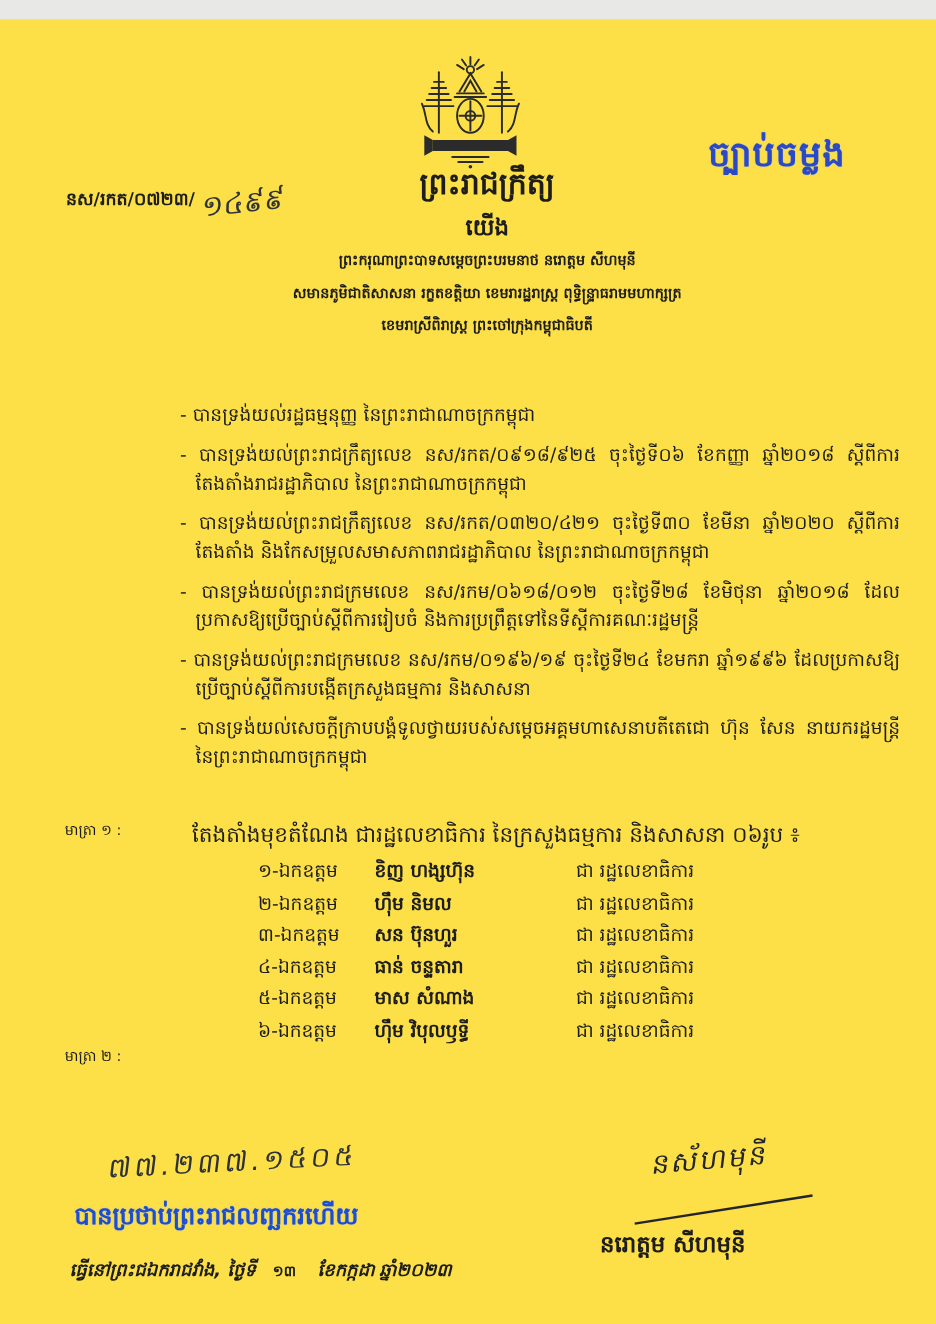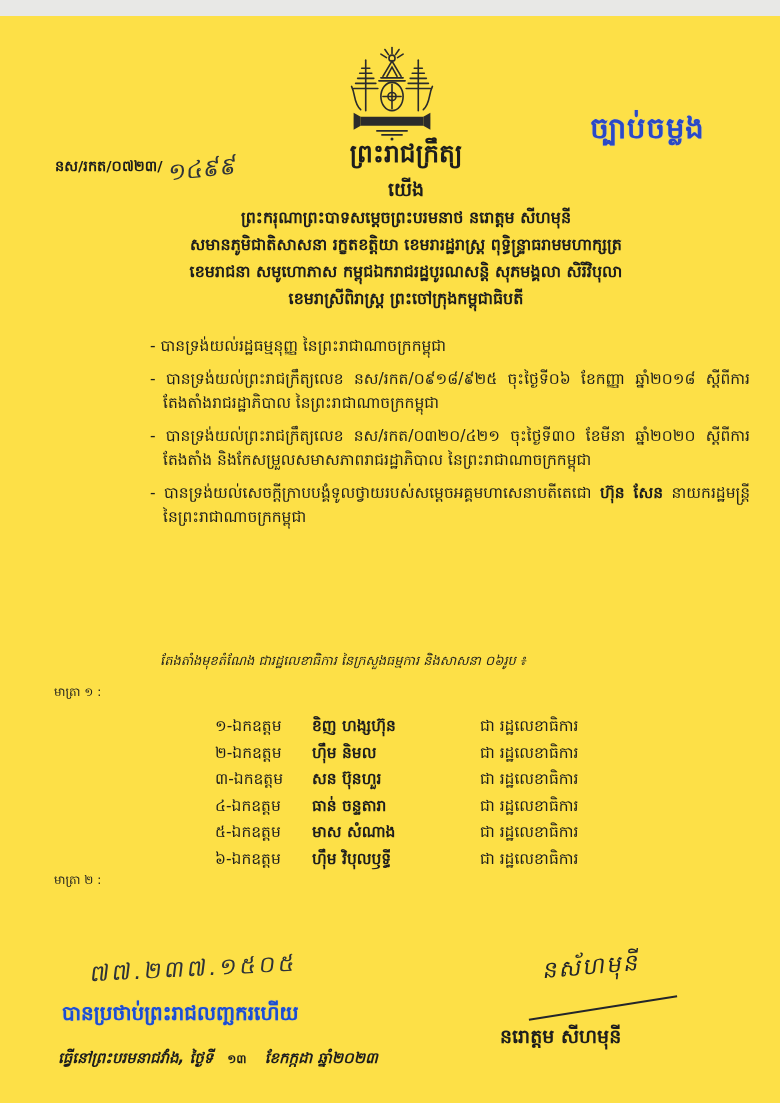--- a/index.html
+++ b/index.html
@@ -27,56 +27,56 @@
 
   .doc-title{top:122px;font-size:25px;font-weight:700;}
   .we{top:161px;font-size:19px;font-weight:700;}
 
   .ref-line{left:55px;top:138px;font-size:14.5px;font-weight:700;white-space:nowrap;}
   .ref-handwritten{
     display:inline-block;font-weight:400;font-size:24px;color:#30343a;
     transform:rotate(-6deg) skewX(-8deg);margin-left:6px;vertical-align:-6px;
   }
 
-  .royal-titles{top:188px;line-height:27px;font-size:16px;font-weight:700;}
+  .royal-titles{top:188px;line-height:27px;font-size:12px;font-weight:700;}
   .royal-titles div{white-space:nowrap;}
 
   .preamble{left:150px;top:318px;width:600px;}
   .preamble .item{
     font-size:15.5px;line-height:24.5px;margin-bottom:8px;
     text-align:justify;padding-left:13px;text-indent:-13px;
   }
-  .bold-name{font-weight:700;}
+  .bold-name{font-weight:400;}
 
   .order-heading{top:631px;font-size:21px;font-weight:700;letter-spacing:1px;}
 
   .article-label{left:54px;font-size:12px;font-weight:400;white-space:nowrap;}
   .a1-label{top:668px;}
-  .a1-text{left:160px;top:632px;width:588px;font-size:13px;line-height:25px;font-style:italic;}
+  .a1-text{left:160px;top:668px;width:588px;font-size:18px;line-height:25px;}
 
   .appointees{left:0;top:700px;width:696px;}
   .appointee-row{position:relative;height:26.5px;font-size:15.5px;}
   .appointee-row .idx{position:absolute;left:215px;white-space:nowrap;}
   .appointee-row .nm {position:absolute;left:312px;font-weight:700;white-space:nowrap;}
   .appointee-row .rl {position:absolute;left:480px;white-space:nowrap;}
 
   .a2-label{top:856px;}
   .a2-text{left:150px;top:856px;width:600px;font-size:15.5px;line-height:26.5px;text-align:justify;}
 
   .registry-number{
     left:90px;top:938px;font-size:23px;color:#2e3238;
     transform:rotate(-3deg) skewX(-10deg);letter-spacing:3px;white-space:nowrap;
   }
   .seal-note{
     left:62px;top:984px;font-size:20px;font-weight:700;color:#1d4ed0;
     text-shadow:0 0 1px #7e97e6;white-space:nowrap;
   }
   .place-date{left:58px;top:1032px;font-size:15px;font-style:italic;font-weight:600;white-space:nowrap;}
   .place-date .day{font-style:normal;font-weight:700;font-size:12px;margin:0 14px;}
-  .place-date .my{margin-left:4px;}
+  .place-date .my{margin-left:4px;font-family:Liberation Serif, serif;}
 
   .sig-script{
     left:543px;top:936px;font-size:23px;color:#23252a;
     transform:rotate(-5deg) skewX(-12deg);letter-spacing:2px;white-space:nowrap;
   }
   .sig-underline{
     left:528px;top:991px;width:150px;height:0;
     border-top:2.5px solid #23252a;transform:rotate(-9deg);
   }
   .king-name{left:500px;top:1008px;width:215px;font-size:19px;font-weight:700;white-space:nowrap;}
@@ -139,28 +139,29 @@
 
   <div class="abs ref-line">
     <span>នស/រកត/០៧២៣/</span><span class="ref-handwritten">១៤៩៩</span>
   </div>
 
   <div class="abs center we">យើង</div>
 
   <div class="abs center royal-titles">
     <div>ព្រះករុណាព្រះបាទសម្តេចព្រះបរមនាថ នរោត្តម សីហមុនី</div>
     <div>សមានភូមិជាតិសាសនា រក្ខតខត្តិយា ខេមរារដ្ឋរាស្ត្រ ពុទ្ធិន្ទ្រាធរាមមហាក្សត្រ</div>
-    <div>ខេមរាជនា សមូហោភាស កម្ពុជឯករាជរដ្ឋបូរណសន្តិ សុភមង្គលា សិរីវិបុលា</div>
     <div>ខេមរាស្រីពិរាស្ត្រ ព្រះចៅក្រុងកម្ពុជាធិបតី</div>
   </div>
 
   <div class="abs preamble">
     <div class="item"><span>-</span> <span>បានទ្រង់យល់រដ្ឋធម្មនុញ្ញ នៃព្រះរាជាណាចក្រកម្ពុជា</span></div>
     <div class="item"><span>-</span> <span>បានទ្រង់យល់ព្រះរាជក្រឹត្យលេខ នស/រកត/០៩១៨/៩២៥ ចុះថ្ងៃទី០៦ ខែកញ្ញា ឆ្នាំ២០១៨ ស្តីពីការតែងតាំងរាជរដ្ឋាភិបាល នៃព្រះរាជាណាចក្រកម្ពុជា</span></div>
     <div class="item"><span>-</span> <span>បានទ្រង់យល់ព្រះរាជក្រឹត្យលេខ នស/រកត/០៣២០/៤២១ ចុះថ្ងៃទី៣០ ខែមីនា ឆ្នាំ២០២០ ស្តីពីការតែងតាំង និងកែសម្រួលសមាសភាពរាជរដ្ឋាភិបាល នៃព្រះរាជាណាចក្រកម្ពុជា</span></div>
+    <div class="item"><span>-</span> <span>បានទ្រង់យល់ព្រះរាជក្រមលេខ នស/រកម/០៦១៨/០១២ ចុះថ្ងៃទី២៨ ខែមិថុនា ឆ្នាំ២០១៨ ដែលប្រកាសឱ្យប្រើច្បាប់ស្តីពីការរៀបចំ និងការប្រព្រឹត្តទៅនៃទីស្តីការគណៈរដ្ឋមន្ត្រី</span></div>
+    <div class="item"><span>-</span> <span>បានទ្រង់យល់ព្រះរាជក្រមលេខ នស/រកម/០១៩៦/១៩ ចុះថ្ងៃទី២៤ ខែមករា ឆ្នាំ១៩៩៦ ដែលប្រកាសឱ្យប្រើច្បាប់ស្តីពីការបង្កើតក្រសួងធម្មការ និងសាសនា</span></div>
     <div class="item"><span>-</span> <span>បានទ្រង់យល់សេចក្តីក្រាបបង្គំទូលថ្វាយរបស់សម្តេចអគ្គមហាសេនាបតីតេជោ </span><span class="bold-name">ហ៊ុន សែន</span><span> នាយករដ្ឋមន្ត្រី នៃព្រះរាជាណាចក្រកម្ពុជា</span></div>
   </div>
 
 
   <div class="abs article-label a1-label">
     <span>មាត្រា ១</span> <span>:</span>
   </div>
   <div class="abs a1-text">តែងតាំងមុខតំណែង ជារដ្ឋលេខាធិការ នៃក្រសួងធម្មការ និងសាសនា ០៦រូប ៖</div>
 
   <div class="abs appointees">
@@ -196,20 +197,20 @@
     </div>
   </div>
 
   <div class="abs article-label a2-label">
     <span>មាត្រា ២</span> <span>:</span>
   </div>
 
   <div class="abs registry-number">៧៧.២៣៧.១៥០៥</div>
   <div class="abs seal-note">បានប្រថាប់ព្រះរាជលញ្ឆករហើយ</div>
   <div class="abs place-date">
-    <span>ធ្វើនៅព្រះបរមនាជវាំង, ថ្ងៃទី</span><span class="day">១៣</span><span class="my">ខែកក្កដា ឆ្នាំ២០២៣</span>
+    <span>ធ្វើនៅព្រះជឯករាជវាំង, ថ្ងៃទី</span><span class="day">១៣</span><span class="my">ខែកក្កដា ឆ្នាំ២០២៣</span>
   </div>
 
   <div class="abs sig-script">នស័ហមុនី</div>
   <div class="abs sig-underline"></div>
   <div class="abs king-name">នរោត្តម សីហមុនី</div>
 
 </div>
 
 </body></html>

